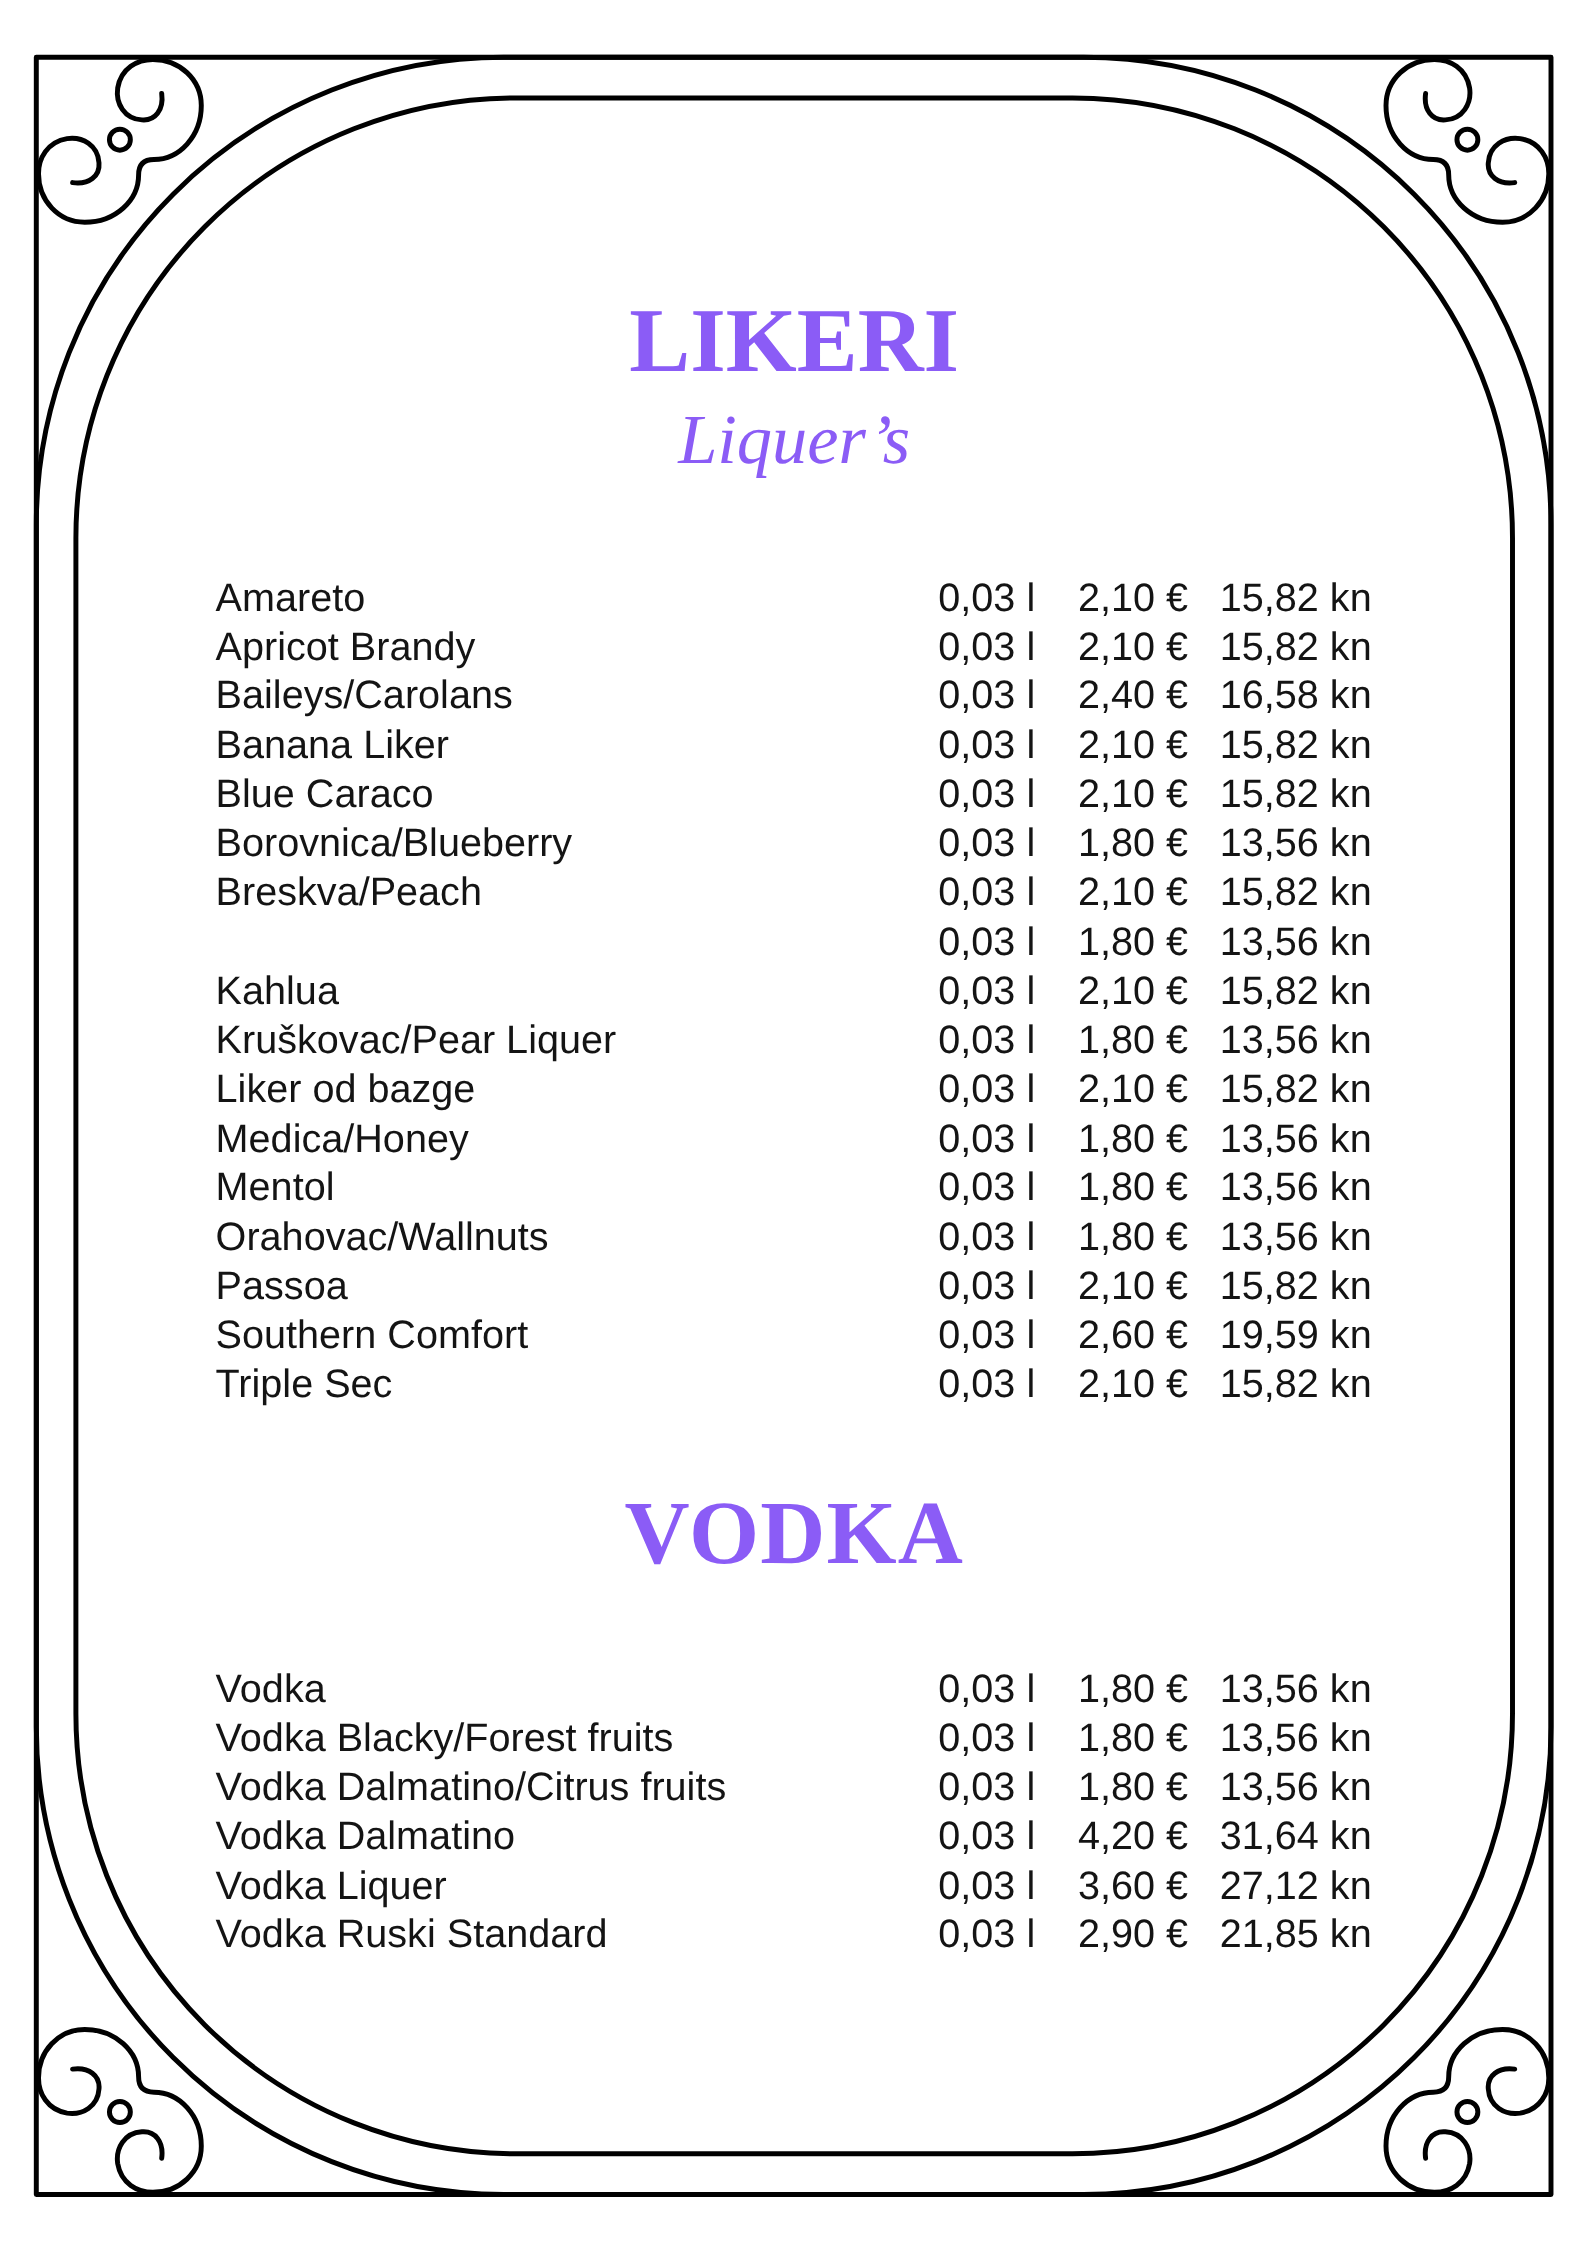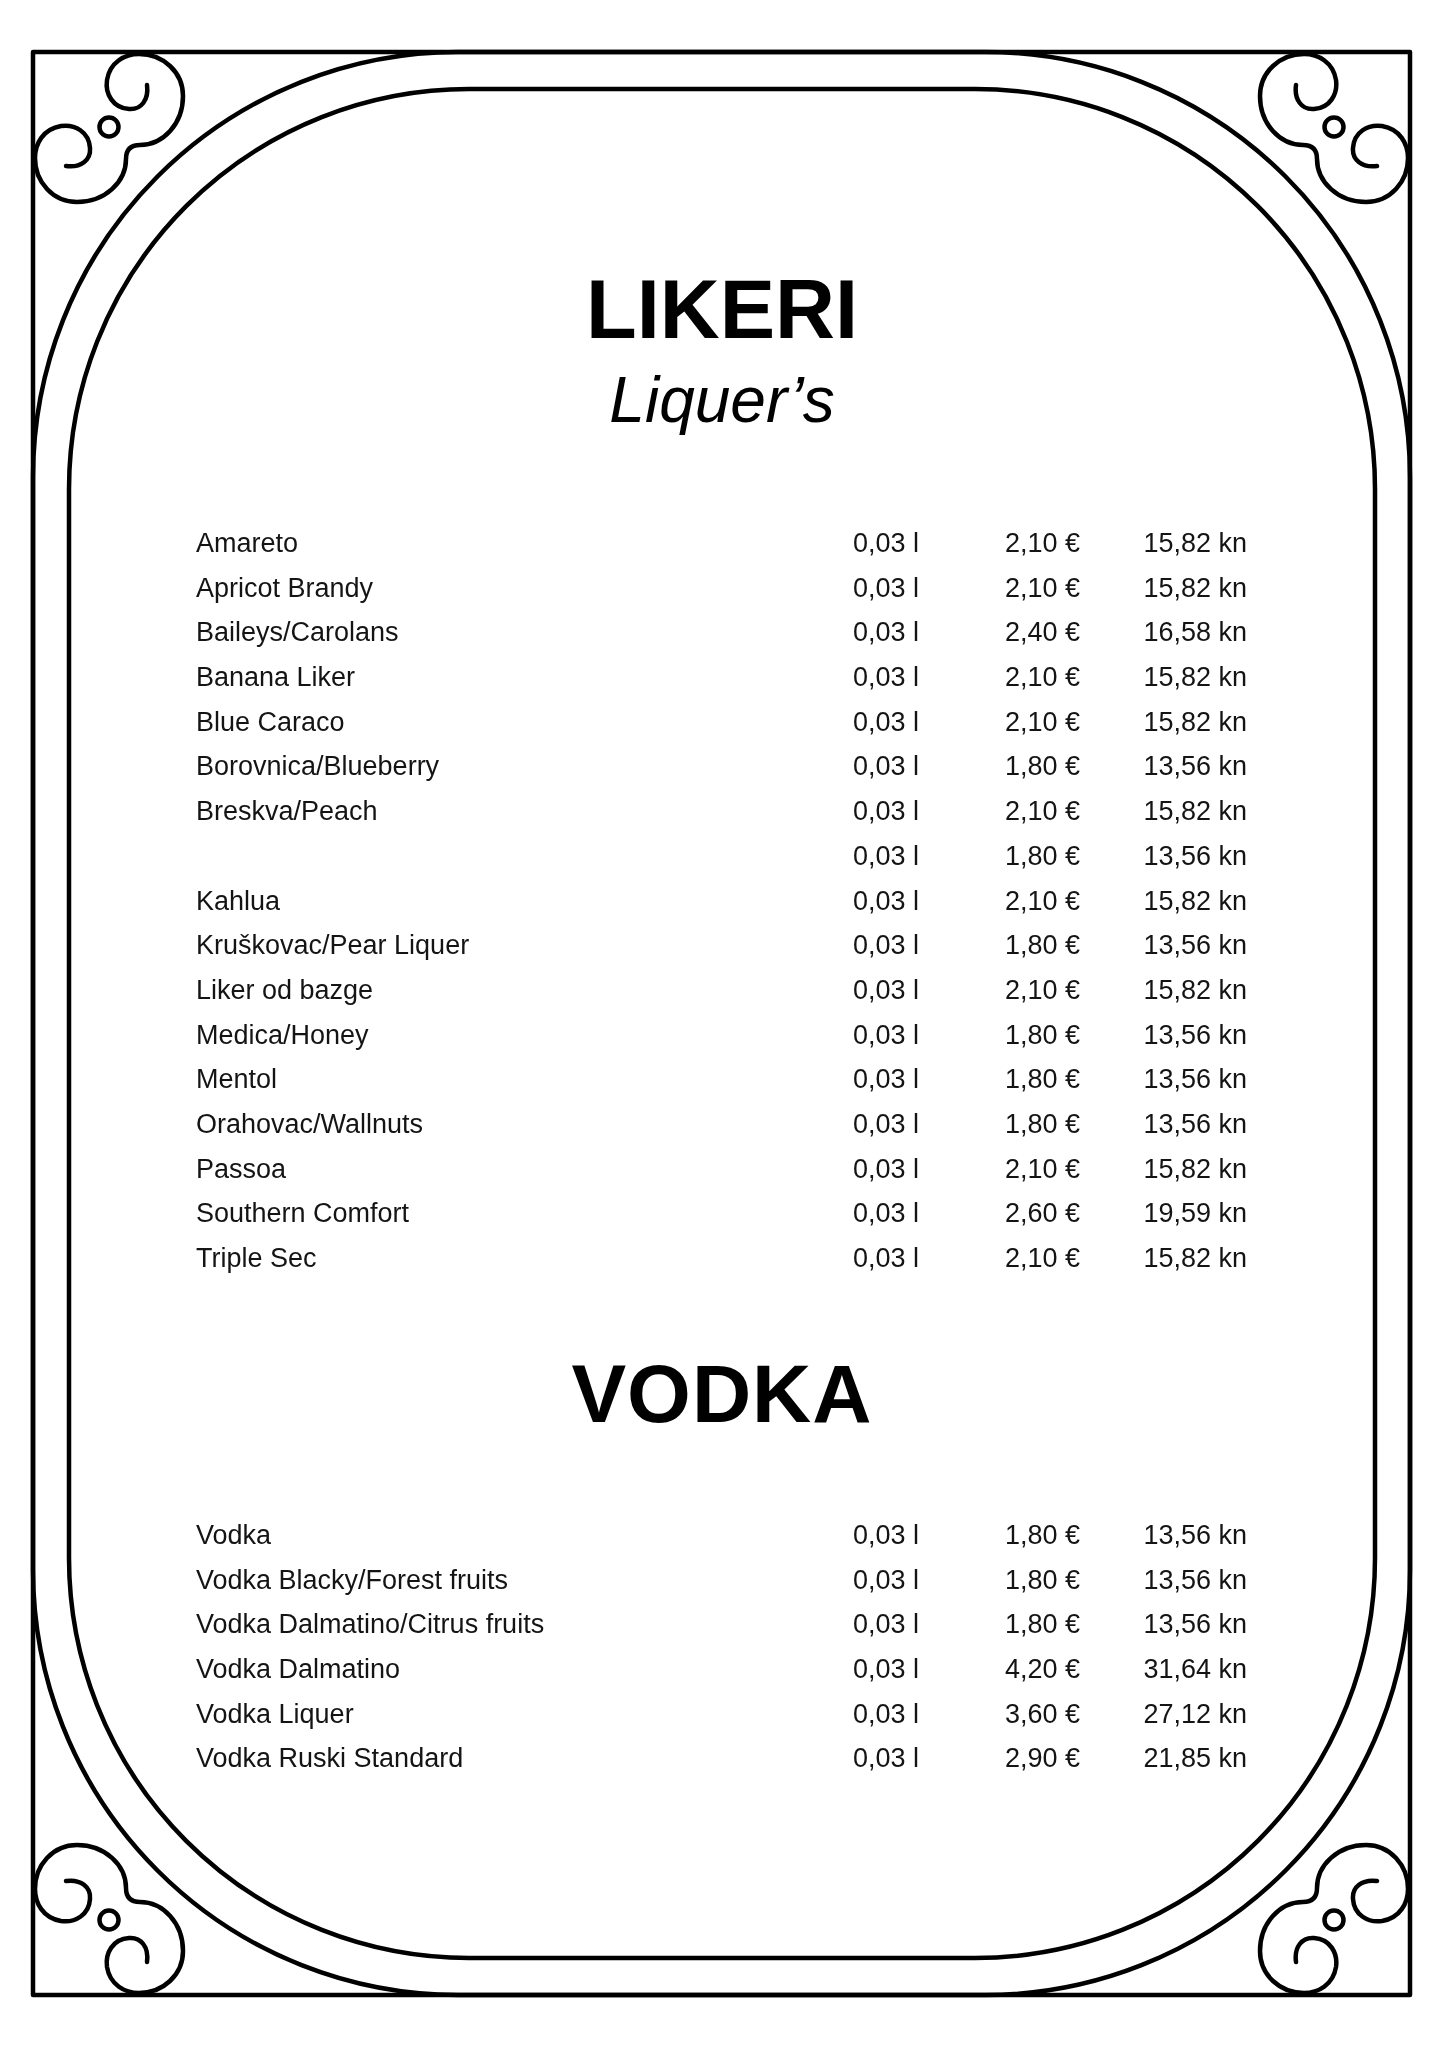--- a/index.html
+++ b/index.html
@@ -1,30 +1,30 @@
 <!DOCTYPE html>
 <html><head>
 <meta charset="utf-8">
 <style>
   html, body { margin: 0; padding: 0; background: #ffffff; }
   body { width: 1444px; height: 2048px; position: relative; overflow: hidden; color: #111111; }
   .frame { position: absolute; left: 0; top: 0; width: 1444px; height: 2048px; }
   .frame .ln { fill: none; stroke: #000000; stroke-width: 4.5; stroke-linecap: round; stroke-linejoin: round; }
   .heading {
     position: absolute; left: 0; width: 1444px; text-align: center;
-    font-family: Liberation Sans, sans-serif; line-height: 1; margin: 0;
-    color: #000000; white-space: nowrap;
+    font-family: Liberation Serif, serif; line-height: 1; margin: 0;
+    color: #8b5cf6; white-space: nowrap;
   }
   .h-main { font-size: 83px; font-weight: bold; letter-spacing: 0px; }
   .h-sub { font-size: 64px; font-style: italic; font-weight: normal; }
   .h-vodka { font-size: 82px; font-weight: bold; letter-spacing: 1px; }
   .menu-list { position: absolute; left: 0; width: 1444px; margin: 0; padding: 0; list-style: none; }
   .menu-row {
     position: relative; height: 44.7px; line-height: 44.7px;
-    font-family: "Liberation Sans", "DejaVu Sans", sans-serif; font-size: 27px; color: #141414;
+    font-family: "Liberation Sans", "DejaVu Sans", sans-serif; font-size: 36px; color: #141414;
     white-space: nowrap;
   }
   .menu-row span { position: absolute; top: 0; }
   .c-name { left: 196px; }
   .c-vol { left: 853px; }
   .c-eur { right: calc(1444px - 1080px); text-align: right; }
   .c-kn { right: calc(1444px - 1247px); text-align: center; }
 </style>
 </head>
 <body>

